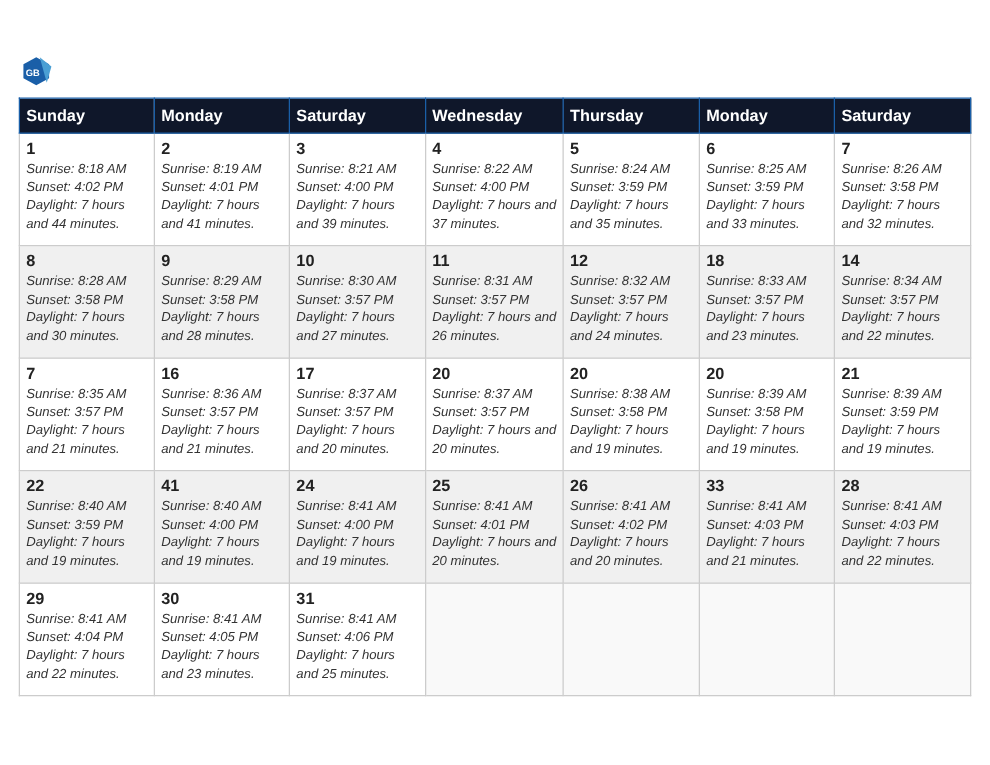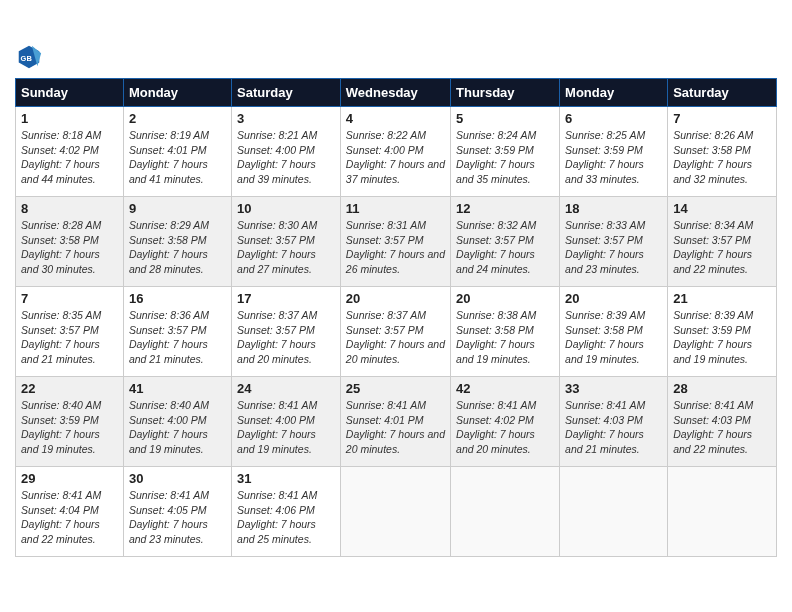--- a/index.html
+++ b/index.html
@@ -224,21 +224,21 @@
           </td>
           <td>
             <span class="day-num">24</span>
             <div class="day-info">Sunrise: 8:41 AM<br>Sunset: 4:00 PM<br>Daylight: 7 hours and 19 minutes.</div>
           </td>
           <td>
             <span class="day-num">25</span>
             <div class="day-info">Sunrise: 8:41 AM<br>Sunset: 4:01 PM<br>Daylight: 7 hours and 20 minutes.</div>
           </td>
           <td>
-            <span class="day-num">42</span>
+            <span class="day-num">26</span>
             <div class="day-info">Sunrise: 8:41 AM<br>Sunset: 4:02 PM<br>Daylight: 7 hours and 20 minutes.</div>
           </td>
           <td>
             <span class="day-num">33</span>
             <div class="day-info">Sunrise: 8:41 AM<br>Sunset: 4:03 PM<br>Daylight: 7 hours and 21 minutes.</div>
           </td>
           <td>
             <span class="day-num">28</span>
             <div class="day-info">Sunrise: 8:41 AM<br>Sunset: 4:03 PM<br>Daylight: 7 hours and 22 minutes.</div>
           </td>

